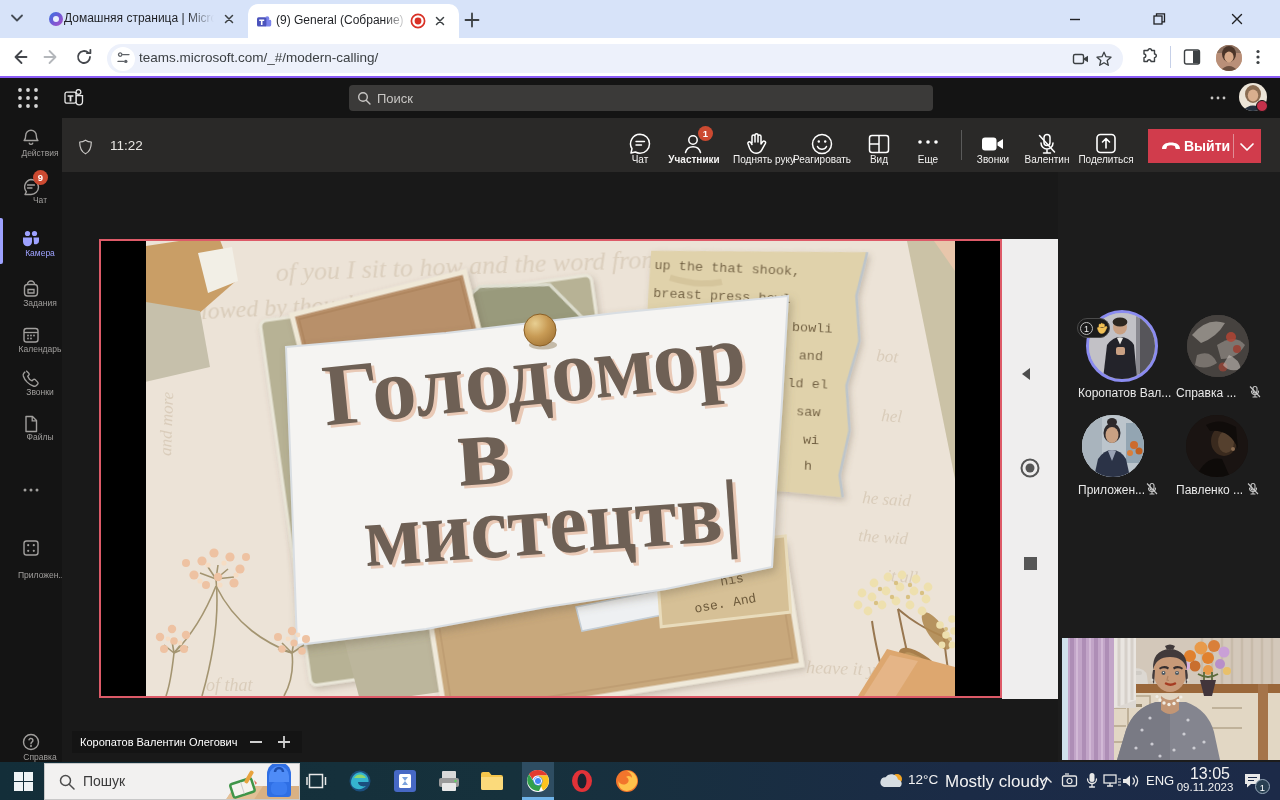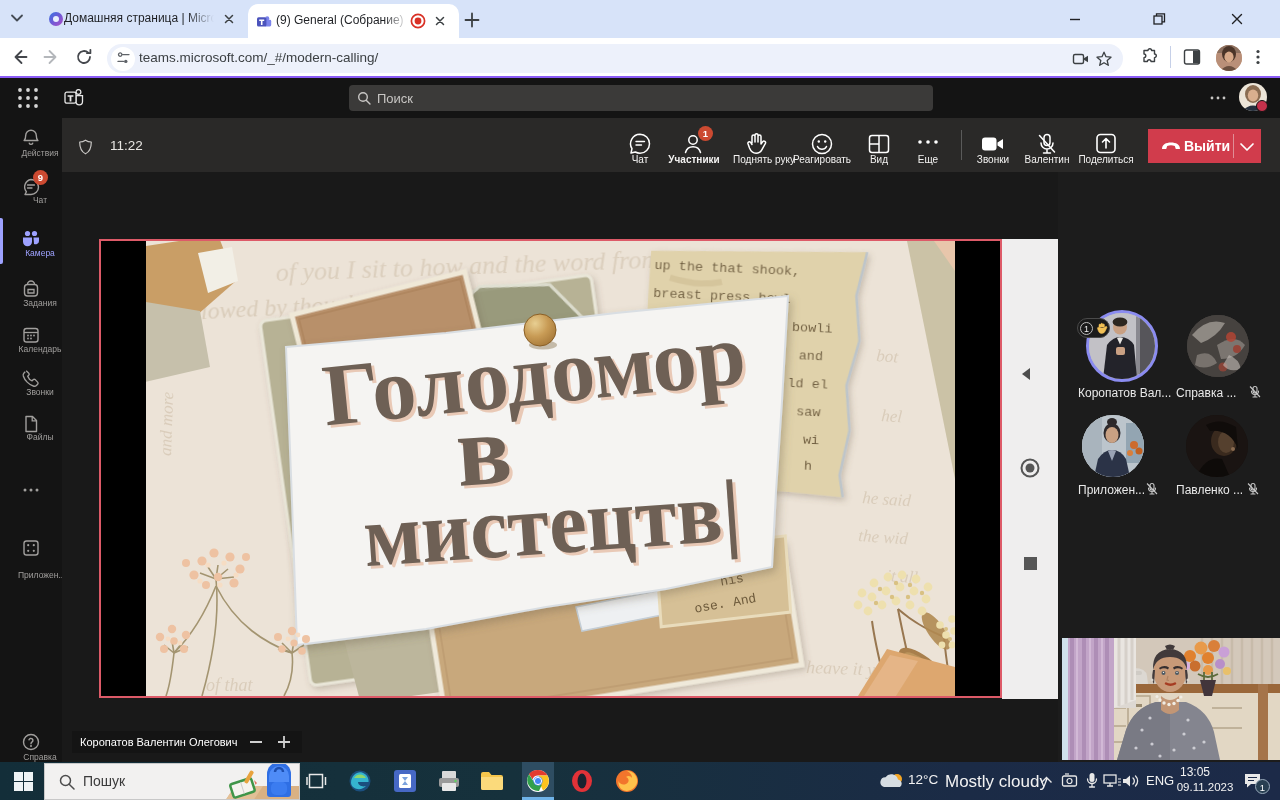--- a/index.html
+++ b/index.html
@@ -878,20 +878,20 @@
   <svg class="abs" style="left:1103px;top:11px;" width="19" height="16" viewBox="0 0 19 16">
       <rect x="1" y="2" width="12" height="8" fill="none" stroke="#e8e8e8" stroke-width="1.3"></rect>
       <path d="M4 13 h6 M7 10 V13" stroke="#e8e8e8" stroke-width="1.3"></path>
       <path d="M15 6 h3 M15 9 h3 M15 12 h3" stroke="#e8e8e8" stroke-width="1.2"></path>
     </svg>
   <svg class="abs" style="left:1122px;top:11px;" width="18" height="16" viewBox="0 0 18 16">
       <path d="M1 6 H4 L8 2.5 V13.5 L4 10 H1 Z" fill="#e8e8e8"></path>
       <path d="M11 5 a4 4 0 0 1 0 6 M13.5 3 a7 7 0 0 1 0 10" fill="none" stroke="#e8e8e8" stroke-width="1.3" stroke-linecap="round"></path>
     </svg>
   <div class="abs" style="left:1146px;top:11px;font-size:13px;color:#f2f2f2;">ENG</div>
-  <div class="abs" style="left:1180px;top:3px;width:50px;text-align:left;font-size:12px;color:#f2f2f2;">13:05</div>
+  <div class="abs" style="left:1180px;top:3px;width:50px;text-align:right;font-size:16px;color:#f2f2f2;">13:05</div>
   <div class="abs" style="left:1174px;top:19px;width:62px;text-align:center;font-size:11.5px;color:#f2f2f2;">09.11.2023</div>
   <svg class="abs" style="left:1243px;top:10px;" width="19" height="18" viewBox="0 0 19 18">
       <path d="M2 2 H17 V12 H8 L4 15.5 V12 H2 Z" fill="#e8e8e8"></path>
       <path d="M5 5.5 h9 M5 8.5 h6" stroke="#1c2a48" stroke-width="1.2"></path>
     </svg>
   <div class="abs" style="left:1255px;top:17px;width:15px;height:15px;border-radius:8px;background:#283f52;border:1px solid #9ab;color:#fff;font-size:9.5px;text-align:center;line-height:15px;">1</div>
 </div>
 
 </body></html>

